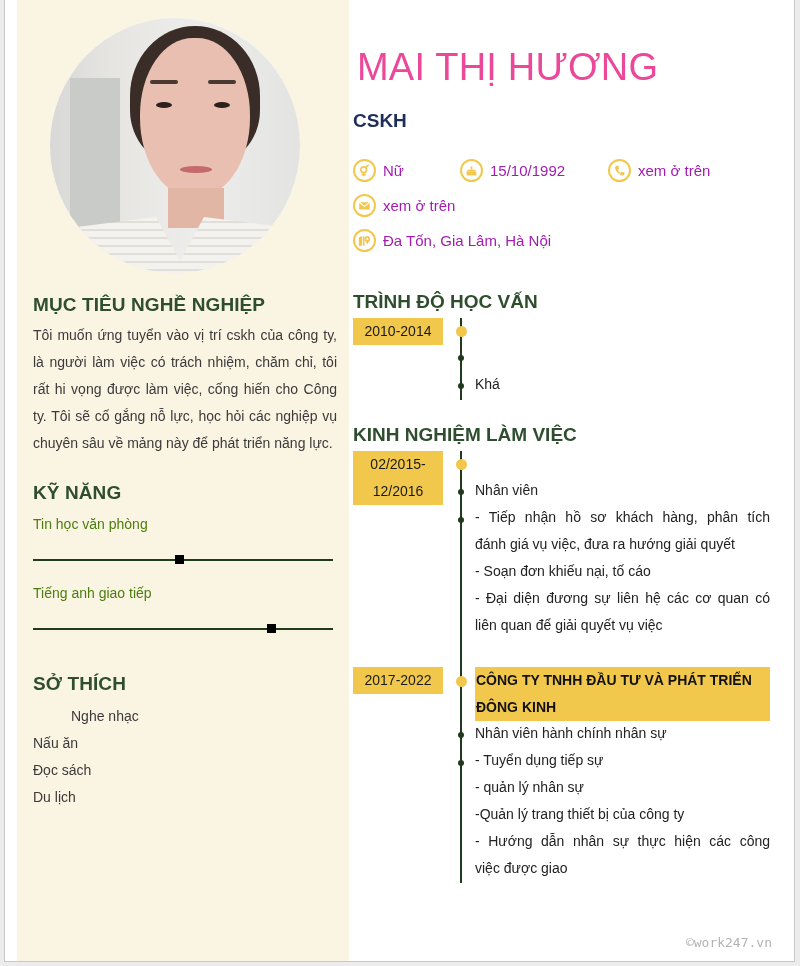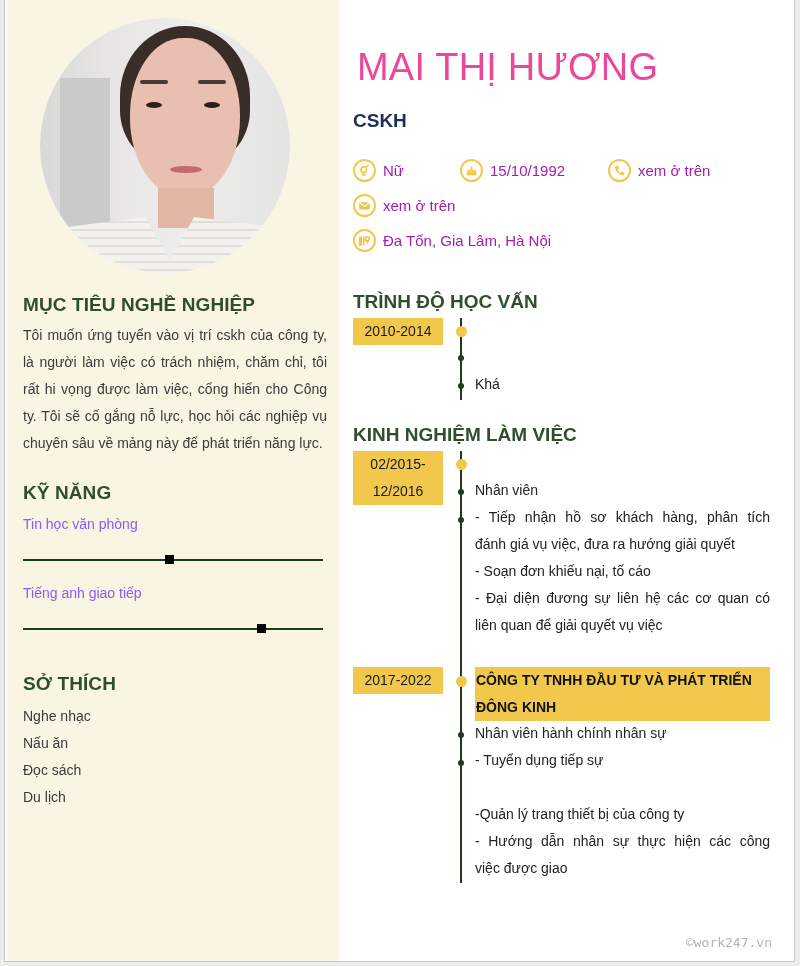--- a/index.html
+++ b/index.html
@@ -1,31 +1,31 @@
 <!DOCTYPE html>
 <html><head>
   <meta charset="utf-8">
   <style>
     html, body { margin:0; padding:0; }
     body { width:800px; height:966px; background:#ececec; position:relative; overflow:hidden; font-family:"Liberation Sans", sans-serif; }
     .page { position:absolute; left:5px; top:0; width:789px; height:961px; background:#ffffff; box-shadow:0 0 0 1px #c8c8c8; overflow:hidden; }
-    .sidebar { position:absolute; left:2px; top:0; width:332px; height:961px; background:#faf4e3; }
+    .sidebar { position:absolute; left:12px; top:0; width:332px; height:961px; background:#faf4e3; }
     .avatar { position:absolute; left:33px; top:18px; width:250px; height:255px; border-radius:50%; background:#ffffff; overflow:hidden; }
     .avatar .bg { position:absolute; left:0; top:0; width:100%; height:100%; background:linear-gradient(90deg,#d8d8d6 0%,#e6e5e2 25%,#ededeb 60%,#e3e3e1 100%); }
     .avatar .fridge { position:absolute; left:20px; top:60px; width:50px; height:150px; background:#c9cbc9; }
     .avatar .hair { position:absolute; left:80px; top:8px; width:130px; height:140px; background:#3a2c26; border-radius:50% 50% 40% 40%; }
     .avatar .face { position:absolute; left:90px; top:20px; width:110px; height:160px; background:#e8bfb0; border-radius:48% 48% 50% 50%; }
     .avatar .eye { position:absolute; width:16px; height:6px; background:#2b201c; border-radius:50%; }
     .avatar .brow { position:absolute; width:28px; height:4px; background:#4a3a32; border-radius:3px; }
     .avatar .mouth { position:absolute; left:130px; top:148px; width:32px; height:7px; background:#c46a6e; border-radius:50%; }
     .avatar .neck { position:absolute; left:118px; top:170px; width:56px; height:40px; background:#e2b6a5; }
     .avatar .shirt { position:absolute; left:10px; top:195px; width:240px; height:80px; background:repeating-linear-gradient(0deg,#f4f2ee 0px,#f4f2ee 6px,#cfcac3 7px,#f4f2ee 8px); clip-path:polygon(0 20%,40% 5%,50% 60%,60% 5%,100% 20%,100% 100%,0 100%); }
 
     .sb-heading { position:absolute; left:16px; font-family:"Liberation Sans", sans-serif; font-weight:bold; font-size:19px; color:#2e4e2e; letter-spacing:0.1px; }
-    .sb-text { position:absolute; left:16px; font-size:14px; color:#8b5cf6; }
+    .sb-text { position:absolute; left:16px; font-size:14px; color:#4d7c0f; }
     .objective { position:absolute; left:16px; top:322px; width:304px; font-size:14px; line-height:27px; color:#3a3a3a; text-align:justify; }
     .skill-bar { position:absolute; left:16px; width:300px; height:2px; background:#1f3a1c; }
     .skill-knob { position:absolute; top:-4px; width:9px; height:9px; background:#000000; }
     .hobby { position:absolute; left:16px; font-size:14px; color:#3a3a3a; }
 
     .name { position:absolute; left:352px; top:46px; font-size:38px; font-weight:normal; color:#ec4899; letter-spacing:0.2px; }
     .title { position:absolute; left:348px; top:110px; font-size:19px; font-weight:bold; color:#1e2d5a; }
     .info { position:absolute; display:flex; align-items:center; font-size:15px; color:#a21caf; }
     .info .ic { width:23px; height:23px; border-radius:50%; border:2px solid #f2c84c; box-sizing:border-box; display:flex; align-items:center; justify-content:center; margin-right:7px; color:#f2c84c; font-size:12px; font-weight:bold; background:#ffffff; }
     .info .ic svg { width:13px; height:13px; }
@@ -67,21 +67,21 @@
     <div class="sb-text" style="top:516px;">Tin học văn phòng</div>
     <div class="skill-bar" style="top:559px;">
       <div class="skill-knob" style="left:142px;"></div>
     </div>
     <div class="sb-text" style="top:585px;">Tiếng anh giao tiếp</div>
     <div class="skill-bar" style="top:628px;">
       <div class="skill-knob" style="left:234px;"></div>
     </div>
 
     <div class="sb-heading" style="top:673px;">SỞ THÍCH</div>
-    <div class="hobby" style="top:708px;">Nghe nhạc</div>
+    <div class="hobby" style="top:708px;margin-left:38px;">Nghe nhạc</div>
     <div class="hobby" style="top:735px;">Nấu ăn</div>
     <div class="hobby" style="top:762px;">Đọc sách</div>
     <div class="hobby" style="top:789px;">Du lịch</div>
   </div>
 
   <div class="name">MAI THỊ HƯƠNG</div>
   <div class="title">CSKH</div>
 
   <div class="info" style="left:348px;top:159px;">
     <span class="ic">
@@ -163,18 +163,19 @@
   <div class="date-box" style="top:667px;">2017-2022</div>
   <div class="big-dot" style="top:676px;"></div>
   <div class="small-dot" style="top:732px;"></div>
   <div class="small-dot" style="top:760px;"></div>
   <div class="org" style="top:667px;height:54px;">
     <div>CÔNG TY TNHH ĐẦU TƯ VÀ PHÁT TRIỂN</div>
     <div>ĐÔNG KINH</div>
   </div>
   <div class="entry-line" style="top:720px;">Nhân viên hành chính nhân sự</div>
   <div class="entry-line" style="top:747px;">- Tuyển dụng tiếp sự</div>
+  <div class="entry-line" style="top:774px;">- quản lý nhân sự</div>
   <div class="entry-line" style="top:801px;">-Quản lý trang thiết bị của công ty</div>
   <div class="entry-line" style="top:828px;text-align-last:justify;">- Hướng dẫn nhân sự thực hiện các công</div>
   <div class="entry-line" style="top:855px;">việc được giao</div>
 
   <div class="watermark">©work247.vn</div>
 </div>
 
 </body></html>

